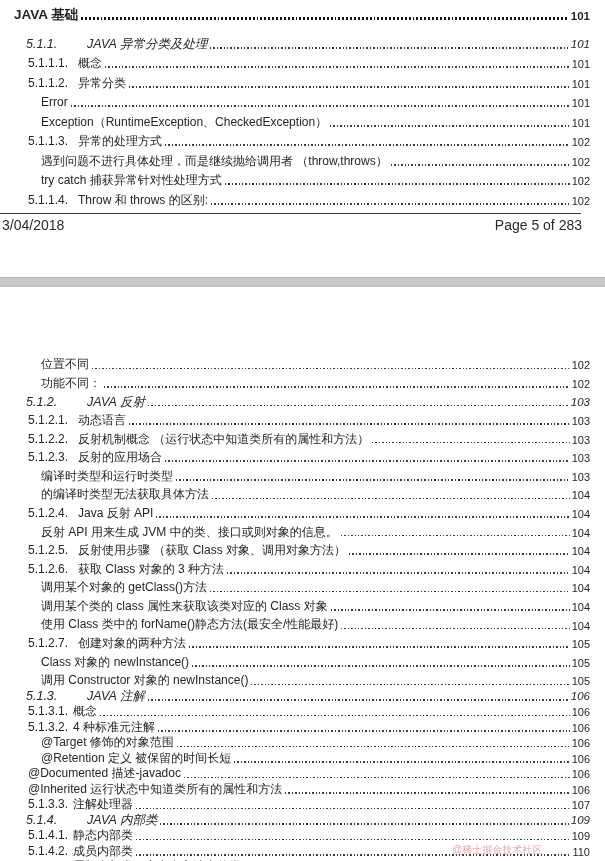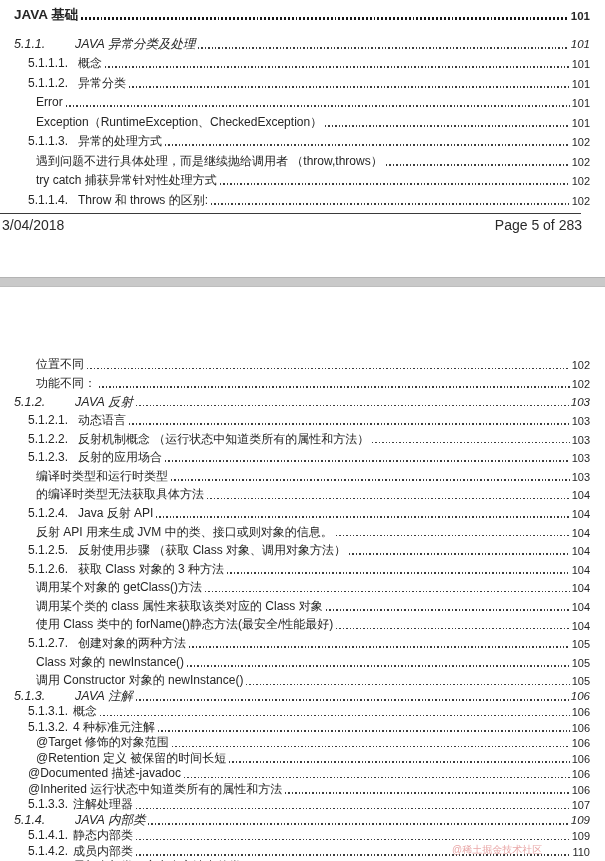--- a/index.html
+++ b/index.html
@@ -15,24 +15,24 @@
     display:flex; align-items:flex-end;
     height:19.5px; box-sizing:border-box;
     padding:0 15px 2px 41px;
     font-size:12px; line-height:1.12; white-space:nowrap;
     position:relative; z-index:1;
   }
   .page2 .row { height:18.6px; }
   .page2 .row.t { height:15.5px; }
 
   .s-chapter { padding-left:14px; font-weight:bold; font-size:13.5px; margin-bottom:9px; }
-  .s-section { padding-left:14px; font-style:italic; font-size:12.5px; }
+  .s-section { padding-left:2px; font-style:italic; font-size:12.5px;margin-left:24px; }
   .s-sub     { padding-left:28px; }
   .s-subn    { padding-left:28px; }
-  .s-plain   { padding-left:28px;margin-left:8px; }
+  .s-plain   { padding-left:41px; }
   .s-plain2  { padding-left:28px; }
 
   .num { flex:none; }
   .s-section .num { width:61px; }
   .s-sub .num     { width:50px;margin-top:12px; }
   .s-subn .num    { width:45px; }
 
   .title { flex:none; }
 
   .leader {

